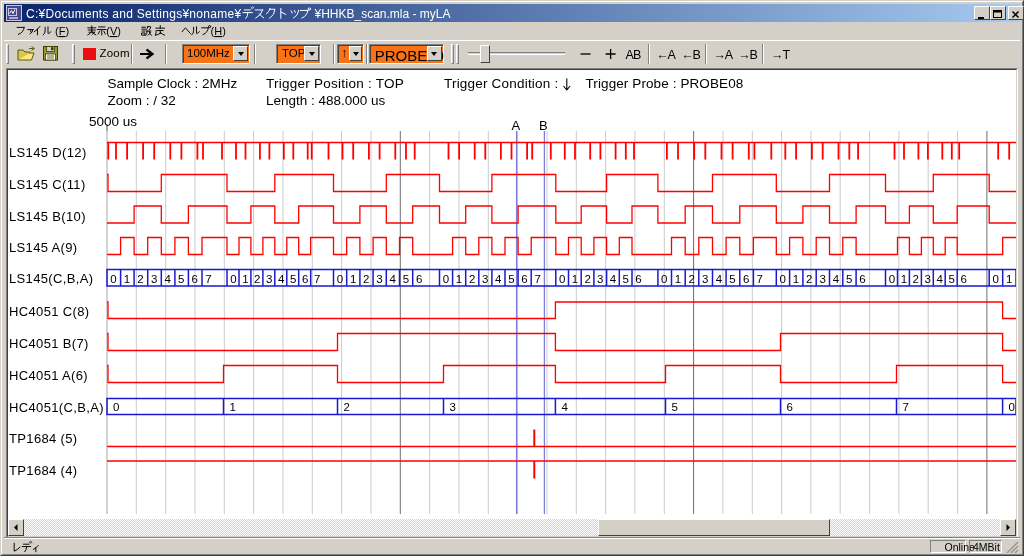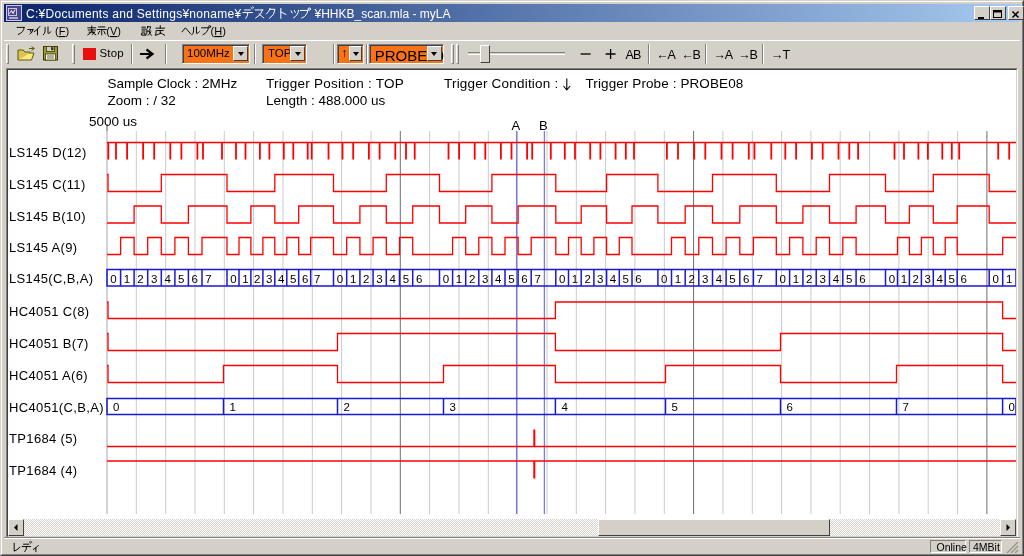--- a/index.html
+++ b/index.html
@@ -151,34 +151,34 @@
   <svg class="abs" style="left:39px;top:5px" width="17" height="16">
     <rect x="0.5" y="0.5" width="14" height="13.5" fill="#9a9a3a" stroke="#3c3c00" stroke-width="1"></rect>
     <rect x="3.5" y="0.5" width="8" height="5" fill="#d4d0c8" stroke="#3c3c00" stroke-width="0.8"></rect>
     <rect x="8" y="1.2" width="2.5" height="3" fill="#3c3c00"></rect>
     <rect x="2.5" y="8" width="10" height="6" fill="#fff" stroke="#3c3c00" stroke-width="0.8"></rect>
     <line x1="4" y1="10" x2="11" y2="10" stroke="#3c3c00" stroke-width="0.8"></line>
     <line x1="4" y1="12" x2="11" y2="12" stroke="#3c3c00" stroke-width="0.8"></line>
   </svg>
   <div class="grip abs" style="left:67.5px;top:3px;height:20px"></div>
   <div class="abs" style="left:79px;top:7px;width:12.5px;height:12px;background:#e90f0f"></div>
-  <div class="abs" style="left:95.5px;top:6px;font-size:11.5px;letter-spacing:0.2px">Stop</div>
+  <div class="abs" style="left:95.5px;top:6px;font-size:11.5px;letter-spacing:0.2px">Zoom</div>
   <div class="sep abs" style="left:127px;top:3px;height:20px"></div>
   <svg class="abs" style="left:134px;top:6px" width="22" height="14">
       <path d="M2 7 H13 M8.5 2.5 L14.5 7 L8.5 11.5" stroke="#000" stroke-width="2.2" fill="none"></path>
     </svg>
   <div class="sep abs" style="left:161px;top:3px;height:20px"></div>
   <div class="combo abs" style="left:178px;top:2.5px;width:68px;height:20.5px">
       <span style="position:absolute;left:4px;top:2.5px;font-size:11.5px">100MHz</span>
       <div class="cbtn">
         <div class="arr"></div>
       </div>
     </div>
   <div class="sep abs" style="left:250px;top:3px;height:20px"></div>
-  <div class="combo abs" style="left:258px;top:2.5px;width:45px;height:20.5px">
+  <div class="combo abs" style="left:272px;top:2.5px;width:45px;height:20.5px">
       <span style="position:absolute;left:5px;top:2.5px;font-size:11.5px">TOP</span>
       <div class="cbtn">
         <div class="arr"></div>
       </div>
     </div>
   <div class="sep abs" style="left:329px;top:3px;height:20px"></div>
   <div class="combo abs" style="left:333.2px;top:2.5px;width:27px;height:20.5px">
       <span style="position:absolute;left:3px;top:1.5px;font-size:12px">↑</span>
       <div class="cbtn" style="width:13px">
         <div class="arr"></div>
@@ -514,21 +514,21 @@
         <path d="M1 5.2 H10.5"></path>
         <path d="M6 5.2 Q6 9 4 11"></path>
         <path d="M9.3 0.2 L10.4 1.2"></path>
         <path d="M10.8 -0.6 L11.9 0.4"></path>
       </g>
       <g transform="translate(26.799999999999997,2) scale(0.875)" stroke="#000" stroke-width="1.0857142857142856" fill="none" stroke-linecap="square">
         <path d="M8.5 4 Q6 7 3 8.5"></path>
         <path d="M5.8 6.5 V11"></path>
       </g>
     </svg>
-  <div class="abs" style="left:925.5px;top:2px;width:36.5px;height:13px;border:1px solid;border-color:#808080 #fff #fff #808080;font-size:10.5px;padding-left:6px">Online</div>
+  <div class="abs" style="left:925.5px;top:2px;width:36.5px;height:13px;border:1px solid;border-color:#808080 #fff #fff #808080;font-size:10.5px;padding-left:14px">Online</div>
   <div class="abs" style="left:965px;top:2px;width:33px;height:13px;border:1px solid;border-color:#808080 #fff #fff #808080;font-size:10.5px;padding-left:3px">4MBit</div>
   <svg class="abs" style="left:1002px;top:3px" width="13" height="12">
       <g stroke="#9a968c" stroke-width="1.4">
         <line x1="12" y1="1" x2="1" y2="12"></line>
         <line x1="12" y1="5" x2="5" y2="12"></line>
         <line x1="12" y1="9" x2="9" y2="12"></line>
       </g>
     </svg>
 </div>
 

